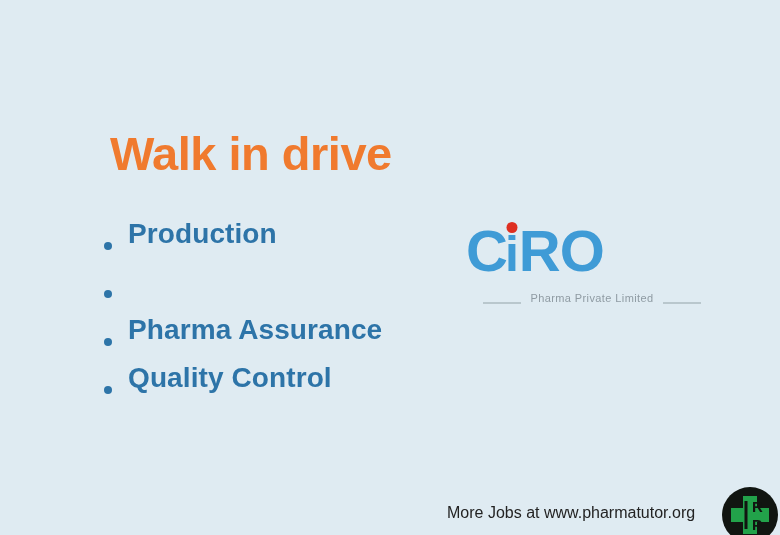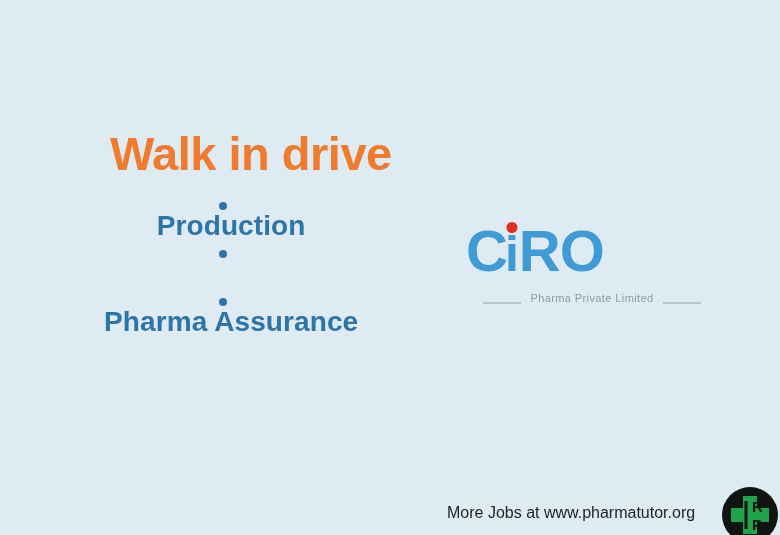--- a/index.html
+++ b/index.html
@@ -28,24 +28,23 @@
   }
 
   
   #job-list {
     position:absolute;
     left:104px; top:202px;
     list-style:none;
   }
   #job-list li {
     display:flex;
-    align-items:center;
+    align-items:flex-end;
     height:48px;
     white-space:nowrap;
-    flex-direction:column;
   }
   #job-list .bullet {
     width:8px; height:8px;
     border-radius:50%;
     background:#2d74a8;
     margin-right:16px;
     flex:0 0 auto;
   }
   #job-list .label {
     font-size:28px;
@@ -136,20 +135,24 @@
       <span class="bullet"></span>
       <span class="label">Production</span>
     </li>
     <li>
       <span class="bullet"></span>
     </li>
     <li>
       <span class="bullet"></span>
       <span class="label">Pharma Assurance</span>
     </li>
+    <li>
+      <span class="bullet"></span>
+      <span class="label">Quality Control</span>
+    </li>
   </ul>
 
   <div id="company-logo">
     <div id="logo-wordmark">
       <span class="w-c">C</span><span class="w-i"><span id="logo-dot"></span><span>i</span></span><span>RO</span>
     </div>
     <div id="logo-tagline-row">
       <span class="rule"></span>
       <span id="logo-tagline">Pharma Private Limited</span>
       <span class="rule"></span>

